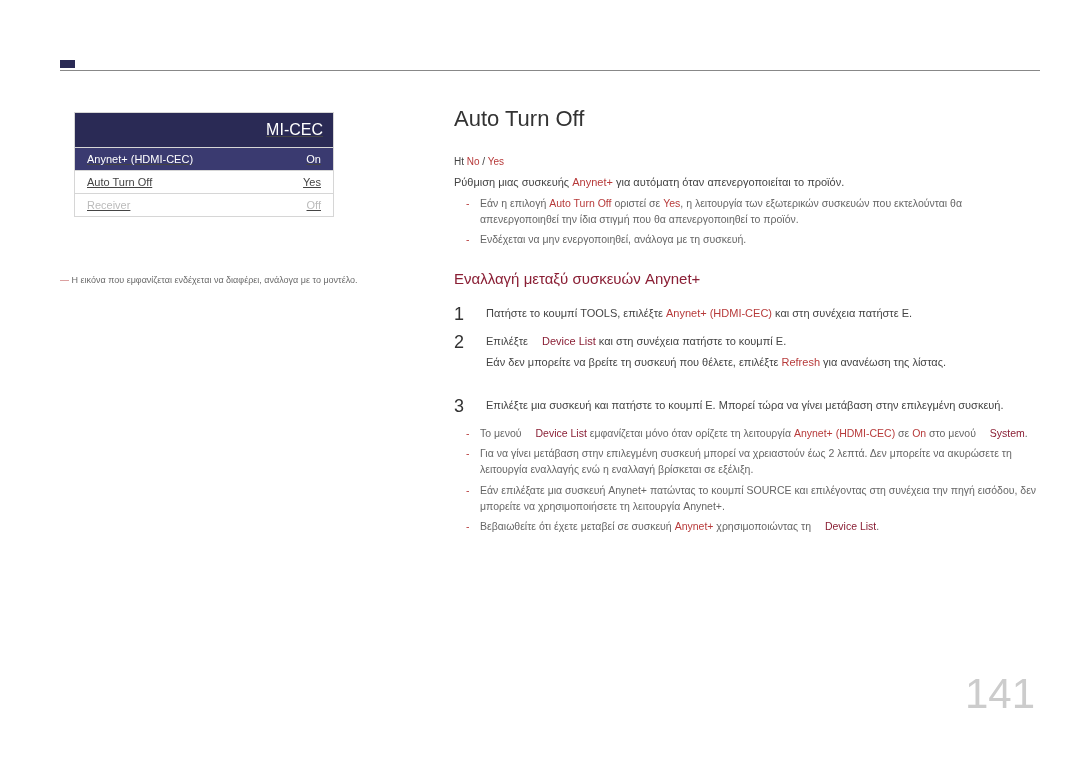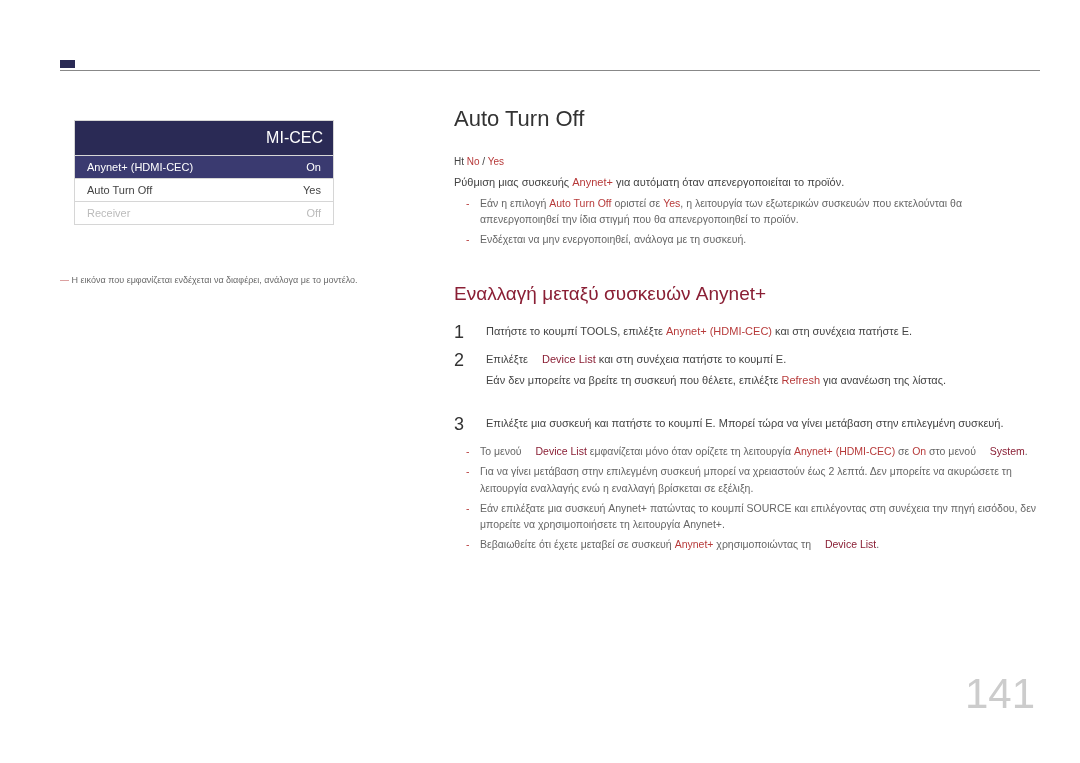--- a/index.html
+++ b/index.html
@@ -1,26 +1,26 @@
 <!DOCTYPE html>
 <html><head>
   <meta charset="utf-8">
   <style>
     body { width: 1080px; height: 763px; margin: 0; overflow: hidden; background: #fff; font-family: Arial, sans-serif; color: #444; position: relative; }
     .top-rule { position: absolute; left: 60px; right: 40px; top: 70px; border-top: 1px solid #888; }
     .top-mark { position: absolute; left: 60px; top: 60px; width: 15px; height: 8px; background: #2a2a55; }
-    .ui-card { position: absolute; left: 74px; top: 120px; width: 258px; border: 1px solid #d6d6d6; background: #fff; font-size: 11px; }
+    .ui-card { position: absolute; left: 74px; top: 112px; width: 258px; border: 1px solid #d6d6d6; background: #fff; font-size: 11px; text-decoration: underline; }
     .ui-header { background: #2a2a55; color: #fff; font-size: 16px; padding: 8px 10px; text-align: right; }
     .ui-row { display: flex; justify-content: space-between; padding: 5px 12px; border-top: 1px solid #d6d6d6; }
     .ui-row.sel { background: #3a3a70; color: #fff; }
     .caption { position: absolute; left: 60px; top: 275px; font-size: 9px; color: #6a6a6a; }
     .caption .tilde { color: #c96f6f; }
     .content { position: absolute; left: 454px; right: 40px; top: 102px; font-size: 11px; line-height: 1.55; }
     .h1 { font-size: 22px; color: #333; margin: 0 0 18px 0; font-weight: 400; }
-    .h2 { font-size: 19px; color: #8a1f35; margin: 32px 0 14px 0; font-weight: 400; }
+    .h2 { font-size: 15px; color: #8a1f35; margin: 20px 0 14px 0; font-weight: 400; }
     .para { font-size: 11px; color: #444; margin: 4px 0; }
     .red { color: #b73a3a; }
     .brownred { color: #8a1f35; padding-left: 11px; }
     .bullet { display: flex; gap: 8px; margin: 4px 0 4px 12px; font-size: 10.5px; color: #666; }
     .bullet .dash { color: #b73a3a; flex: 0 0 6px; }
     .numlist { display: flex; gap: 18px; margin: 10px 0; }
     .numlist .num { font-size: 18px; color: #333; flex: 0 0 14px; line-height: 1; }
     .numlist .body { flex: 1; font-size: 11px; color: #444; }
     .sublist-gap { margin-top: 4px; margin-bottom: 16px; }
     .page-num { position: absolute; right: 45px; bottom: 45px; font-size: 42px; color: #ccc; font-weight: 300; margin-top: 24px; }

